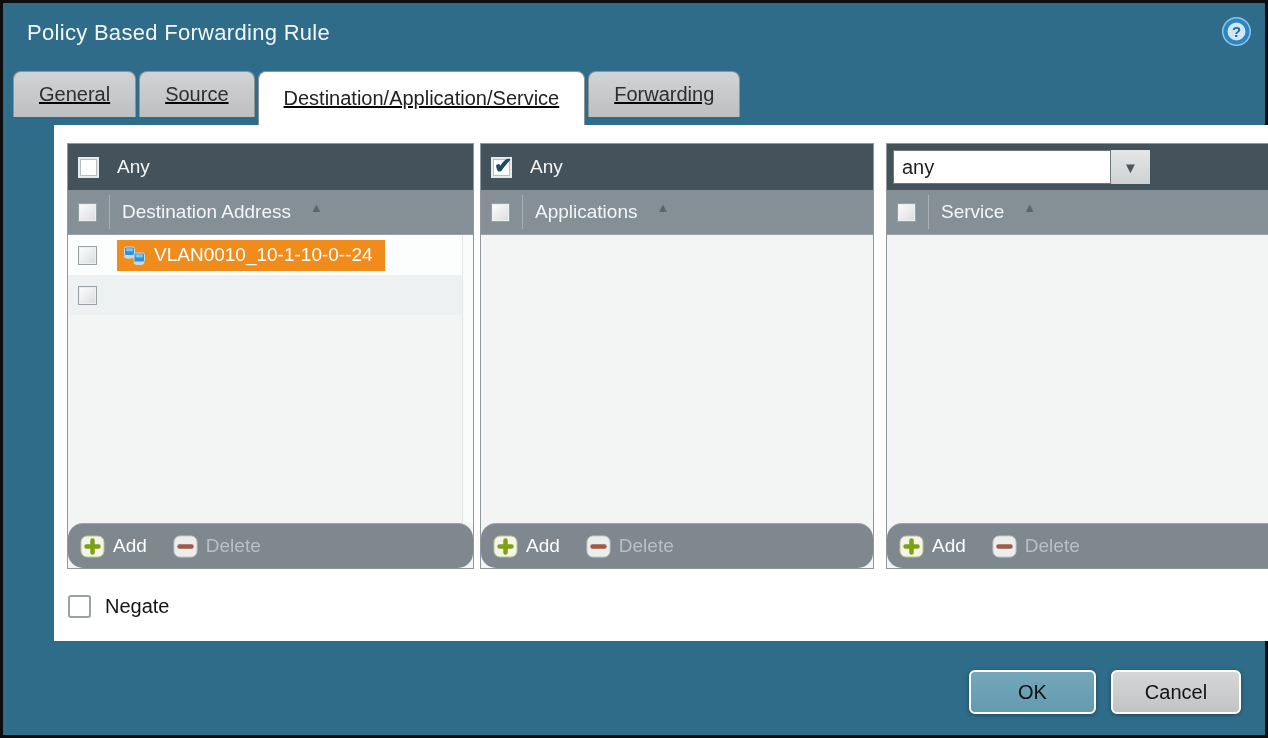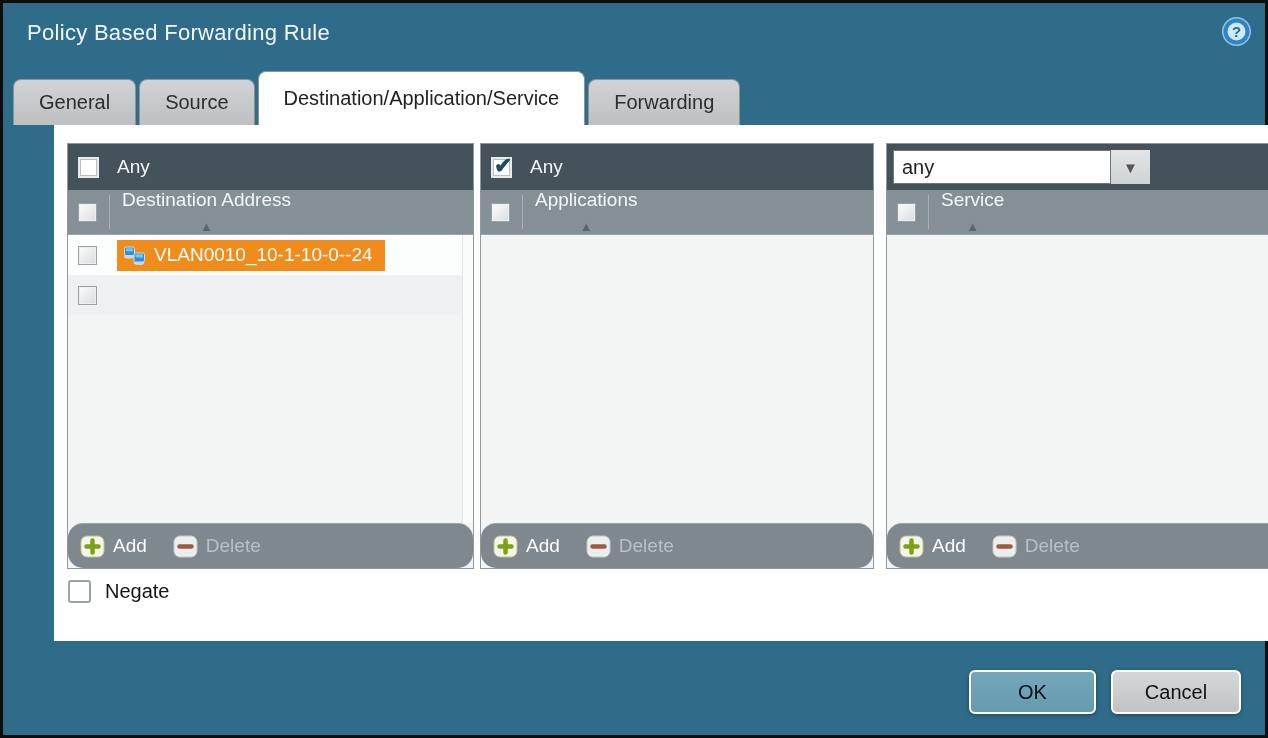--- a/index.html
+++ b/index.html
@@ -13,21 +13,21 @@
   }
 
   
   .title {
     position:absolute; left:24px; top:17px;
     color:#f2f7fa; font-size:22px; font-weight:400; letter-spacing:.3px;
   }
   .help { position:absolute; right:13px; top:13px; width:31px; height:31px; cursor:pointer; }
 
   
-  .tabs { position:absolute; left:10px; top:68px; display:flex; align-items:flex-end; z-index:3; }
+  .tabs { position:absolute; left:10px; top:68px; display:flex; z-index:3;text-decoration:underline; }
   .tab {
     height:46px; display:flex; align-items:center;
     padding:0 25px; margin-right:3px;
     background:linear-gradient(#d2d3d5,#bdbfc1);
     border:1px solid #8d9498; border-bottom:none;
     border-radius:8px 8px 0 0;
     font-size:20px; color:#2c2e30; cursor:pointer; white-space:nowrap;
   }
   .tab.active {
     height:54px; background:#ffffff; z-index:4; color:#202224;
@@ -56,21 +56,21 @@
     color:#f2f5f6; font-size:19px;
   }
   .any-bar .any-label { margin-left:18px; }
 
   .sub-bar {
     height:45px; flex:0 0 45px; background:var(--header-gray);
     display:flex; align-items:center; padding-left:10px;
     color:#f4f6f7; font-size:19px; border-bottom:1px solid #9aa3a8;
   }
   .sub-divider { width:1px; height:34px; background:#a9b1b6; margin:0 12px 0 12px; }
-  .sub-label { display:flex; align-items:center; gap:9px; cursor:pointer;flex-direction:column; }
+  .sub-label { display:flex; gap:19px; cursor:pointer; }
   .sort-icon { font-size:13px; color:#5b666c; transform:translateY(-1px); }
 
   .list { flex:1 1 auto; position:relative; background:#f3f5f5; overflow:hidden; }
   .scroll-track {
     position:absolute; top:0; right:0; bottom:0; width:11px;
     background:#fafbfb; border-left:1px solid #e2e6e7;
   }
   .row { height:40px; display:flex; align-items:center; padding-left:10px; background:#fcfdfd; cursor:pointer; }
   .row:nth-child(even) { background:#edf1f2; }
   .chip {
@@ -114,21 +114,21 @@
     width:218px; background:#ffffff; border:1px solid #6d767b;
     font-size:20px; color:#1c1e20; display:flex; align-items:center; padding-left:8px;
   }
   .dd-btn {
     width:39px; background:linear-gradient(#e3e5e6,#cfd2d3);
     display:flex; align-items:center; justify-content:center;
     color:#4c565c; font-size:15px;
   }
 
   
-  .negate { position:absolute; left:14px; top:455px; display:flex; align-items:center; gap:14px; }
+  .negate { position:absolute; left:14px; top:470px; display:flex; align-items:center; gap:14px; }
   .negate-label { font-size:20px; color:#141414; }
 
   
   .btn {
     position:absolute; top:667px; height:44px;
     border:2px solid #ffffff; border-radius:6px;
     font-size:20px; color:#101214; cursor:pointer;
     display:flex; align-items:center; justify-content:center;
     font-family:"Liberation Sans", sans-serif;
     box-shadow:0 1px 4px rgba(0,0,0,.35);

